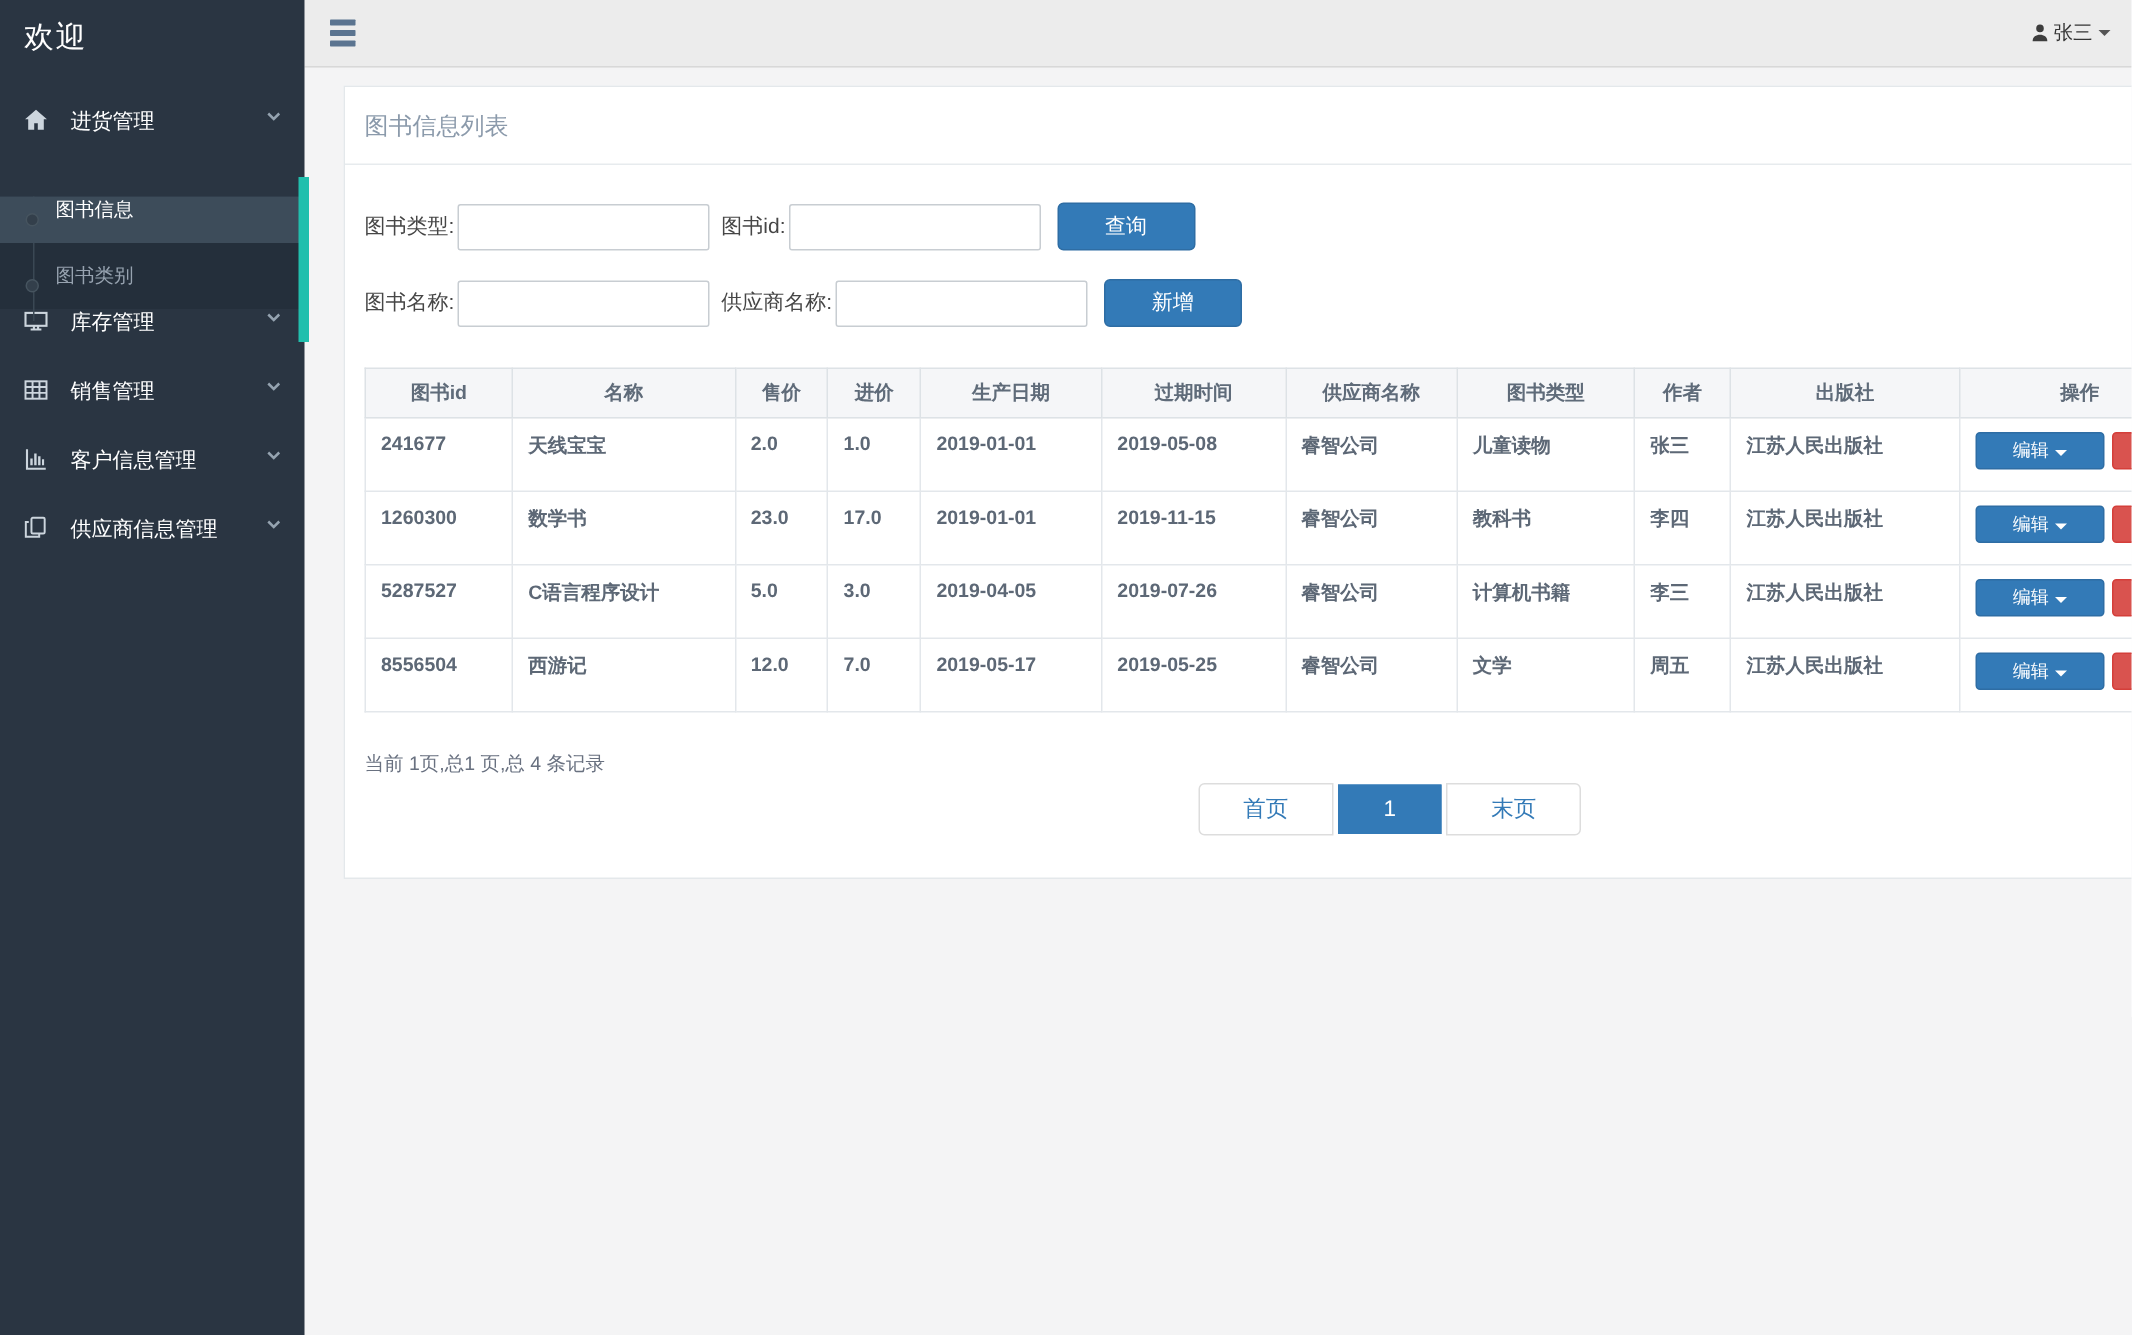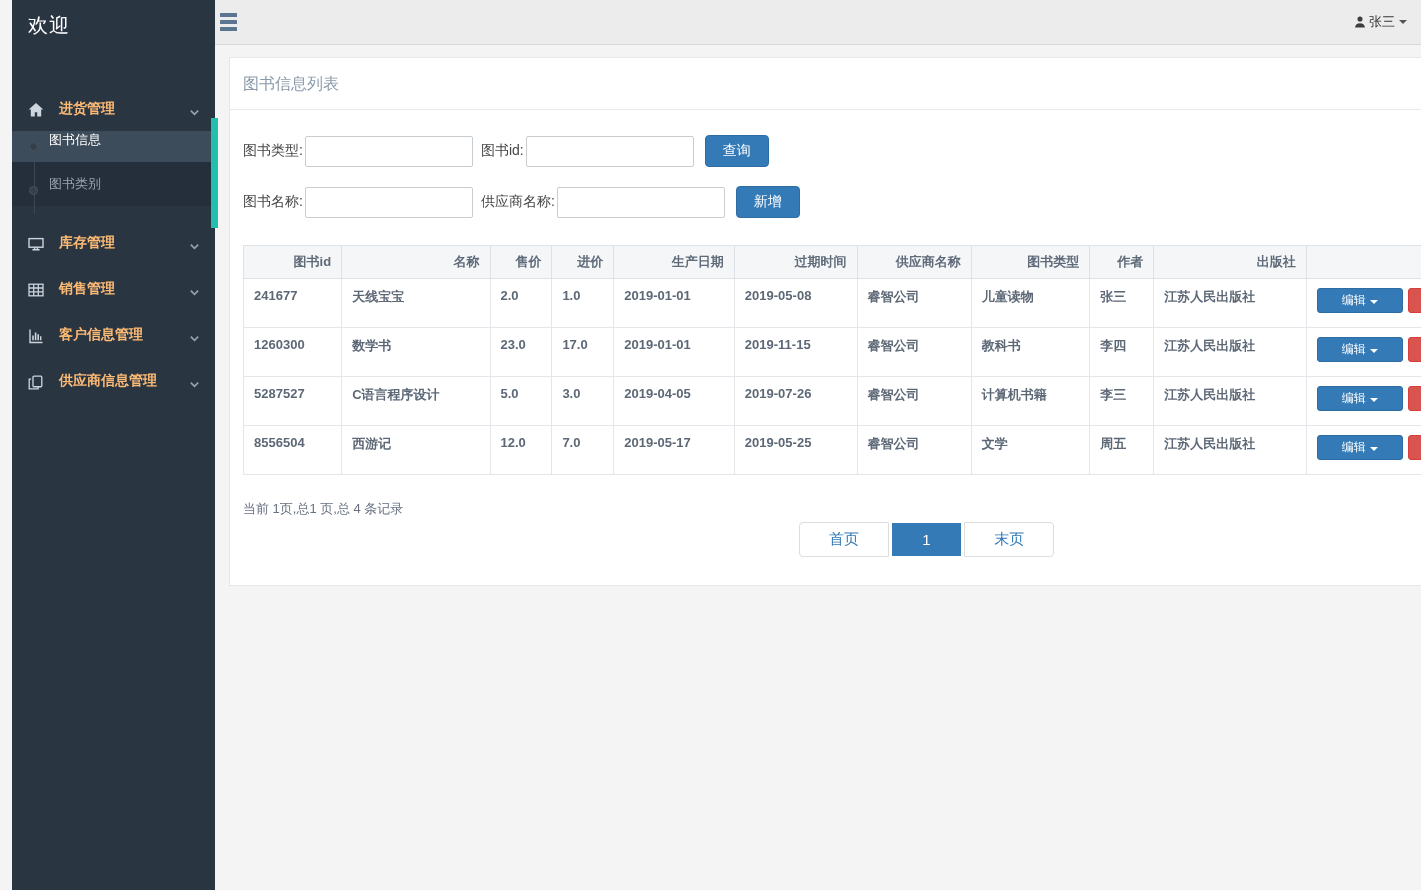--- a/index.html
+++ b/index.html
@@ -5,31 +5,31 @@
   * { box-sizing: border-box; }
   html,body { margin:0; padding:0; }
   body {
     width:1421px; height:890px; position:relative; overflow:hidden;
     background:#f4f4f5;
     font-family:"Liberation Sans","DejaVu Sans",sans-serif;
   }
 
   
   .sidebar {
-    position:absolute; left:12px; top:0; width:203px; height:890px;
+    position:absolute; left:0; top:0; width:203px; height:890px;
     background:#2a3542; z-index:5;
   }
   .logo {
     height:50px; line-height:50px; padding-left:16px;
     color:#ffffff; font-size:20px; font-weight:500; letter-spacing:1px;
   }
   .nav { margin-top:22px; position:relative; }
   .nav-item {
-    height:46px; display:flex; align-items:flex-end;
-    padding:0 15px 0 16px; color:#fdba74; font-size:14px; cursor:pointer;font-weight:bold;
+    height:46px; display:flex; align-items:flex-start;
+    padding:0 15px 0 16px; color:#ffffff; font-size:14px; cursor:pointer;
   }
   .nav-icon { width:20px; margin-right:11px; color:#ccd5dd; display:flex; align-items:center; }
   .nav-label { flex:1; }
   .chev { color:#95a3b0; display:flex; }
   .submenu { background:#242f3b; position:relative; }
   .submenu::before {
     content:""; position:absolute; left:22px; top:0; bottom:-8px;
     width:1px; background:#3a4854;
   }
   .submenu-item {
@@ -73,28 +73,28 @@
   .form-row { display:flex; align-items:center; margin-bottom:19px; }
   .form-label { font-size:14px; font-weight:normal; color:#464646; white-space:nowrap; margin-right:2px; }
   .form-input {
     width:168px; height:31px; border:1px solid #c8cdd2; border-radius:2px;
     padding:0 8px; font-size:13px; color:#333; margin-right:8px; outline:none;
     font-family:inherit;
   }
   .btn { cursor:pointer; font-family:inherit; }
   .btn-primary {
     background:#337ab7; border:1px solid #2e6da4; color:#fff;
-    font-size:14px; padding:6px 17px; border-radius:4px; margin-left:3px;
+    font-size:14px; padding:6px 31px; border-radius:4px; margin-left:3px;
   }
 
   
   .table-wrap { padding:8px 13px 0; }
   table { width:100%; border-collapse:collapse; font-size:13px; table-layout:fixed; }
   th {
-    background:#f5f6f8; color:#5f6b79; text-align:right; font-weight:bold;
+    background:#f5f6f8; color:#5f6b79; text-align:center; font-weight:bold;
     padding:7px 10px; border:1px solid #dde2e6;
   }
   td {
     color:#5d6876; font-weight:bold; text-align:left; vertical-align:top;
     padding:9px 10px 14px; border:1px solid #e3e7eb; background:#fff;
     overflow:hidden; white-space:nowrap;
   }
   .btn-sm { font-size:12px; padding:3px 24px; border-radius:3px; color:#fff; }
   .btn-edit { background:#337ab7; border:1px solid #2e6da4; margin-right:5px; }
   .btn-edit .caret-down { border-top-color:#fff; margin-left:4px; }

